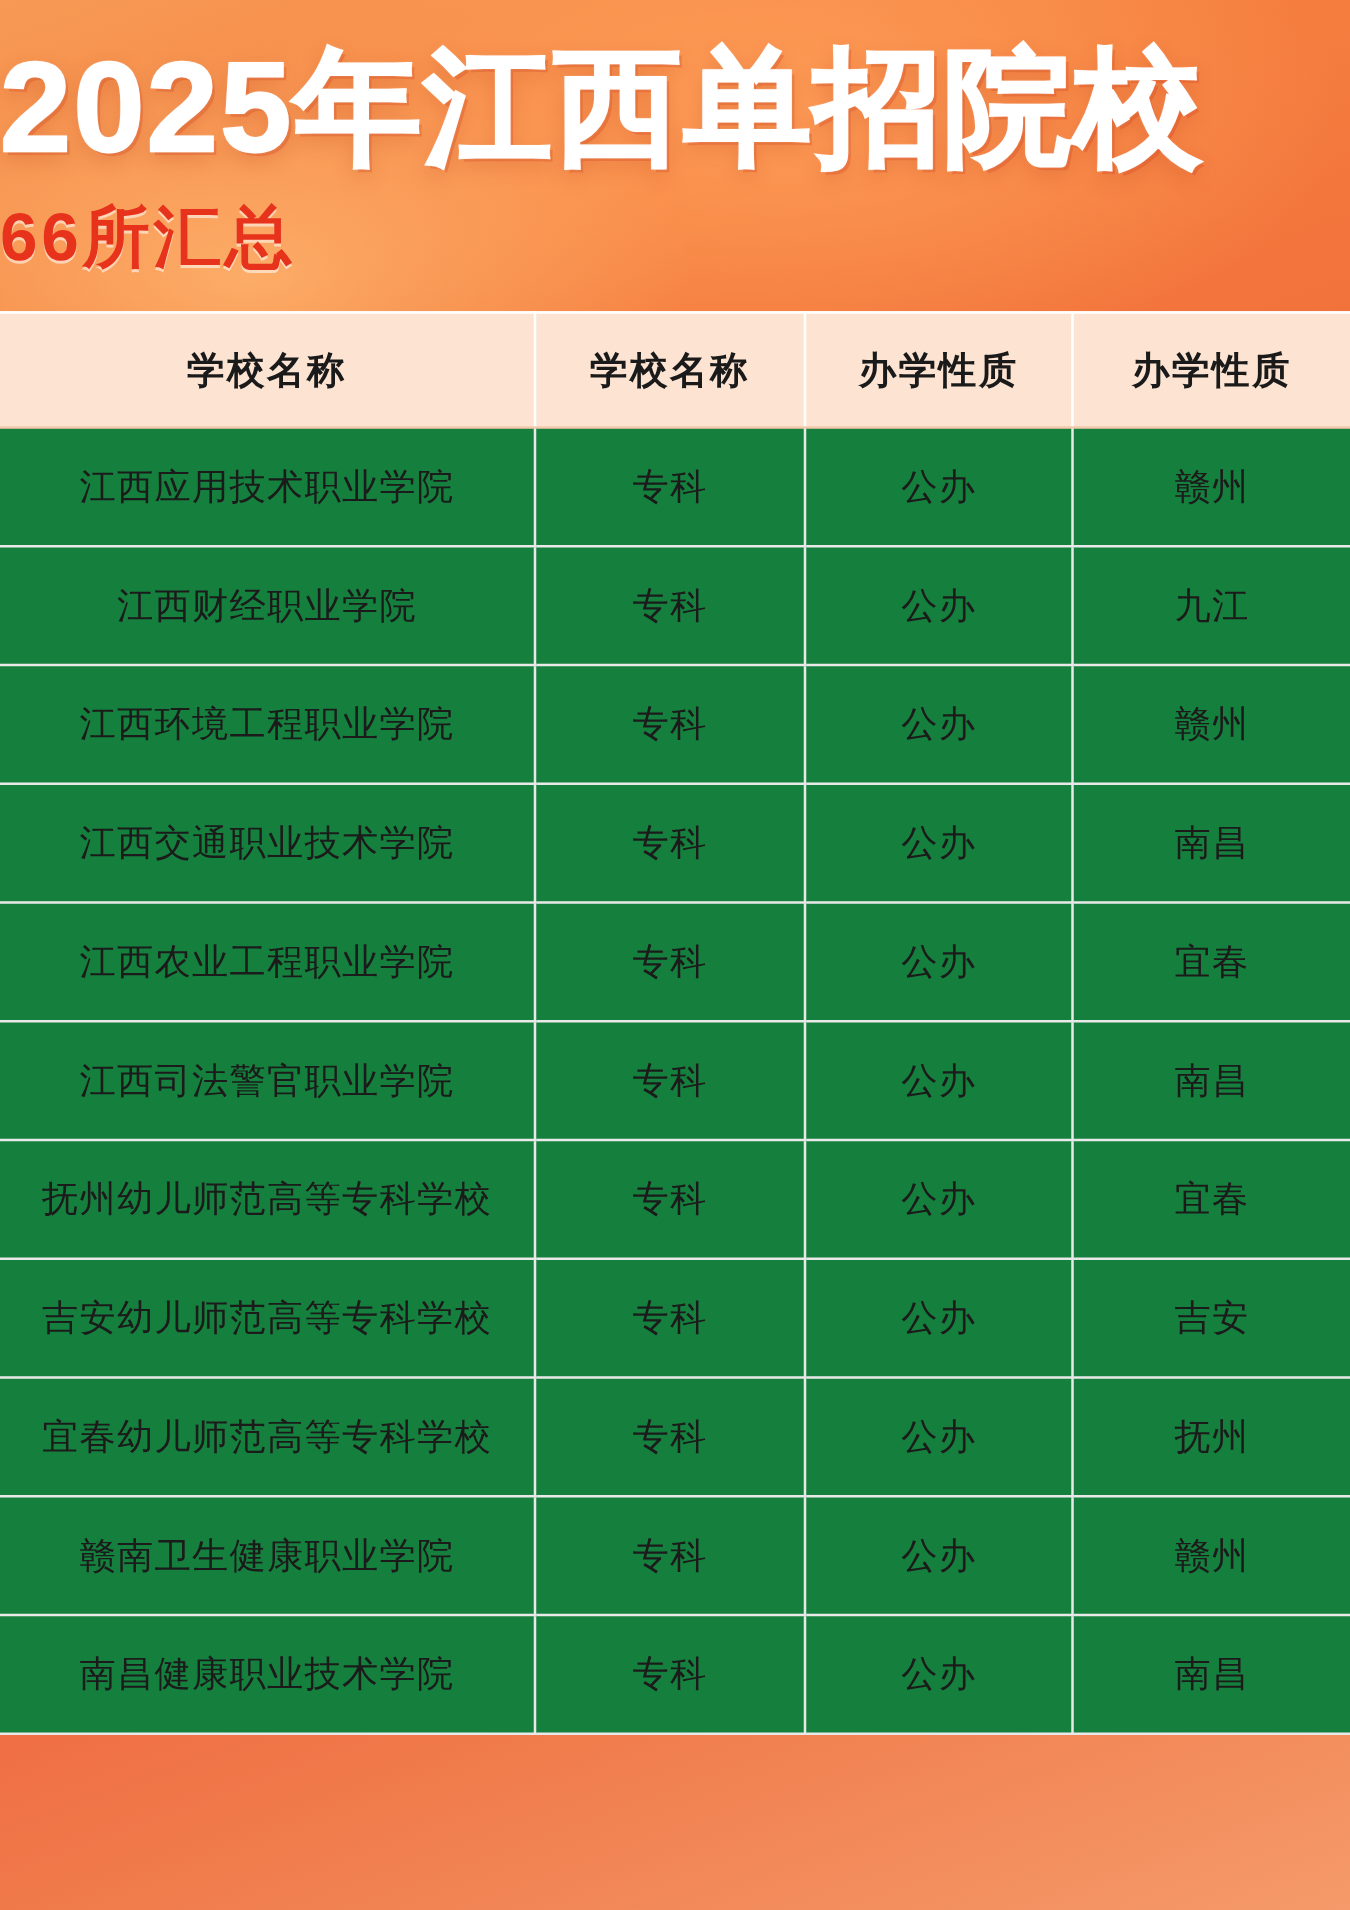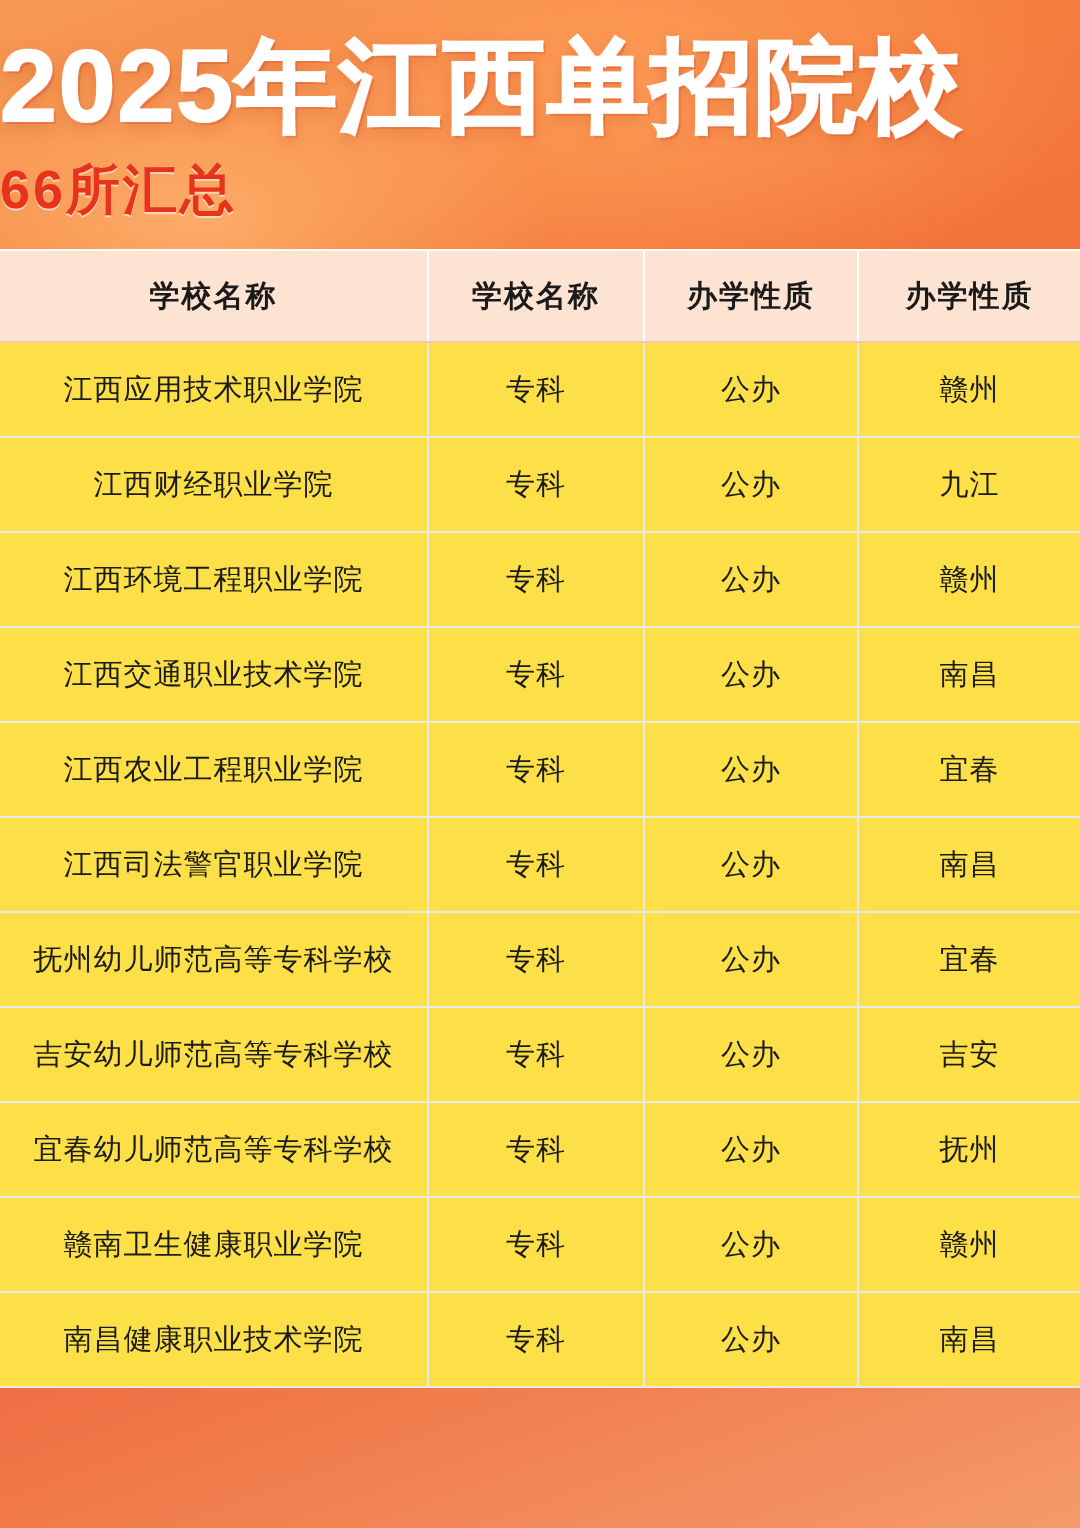--- a/index.html
+++ b/index.html
@@ -88,21 +88,21 @@
     letter-spacing: 2px;
   }
   table.sheet td {
     height: 91px;
     text-align: center;
     font-size: 29px;
     color: #1b1b1b;
     border-bottom: 2px solid #e9e9e9;
     border-right: 2px solid #e9e9e9;
     letter-spacing: 1px;
-    background: #fde047;
+    background: #15803d;
   }
   table.sheet td:last-child { border-right: none; }
   table.sheet th:first-child { border-left: none; }
   table.sheet th:last-child { border-right: none; }
   .name-cell { font-size: 30px; }
 </style>
 </head>
 <body>
 
 <div class="page">

